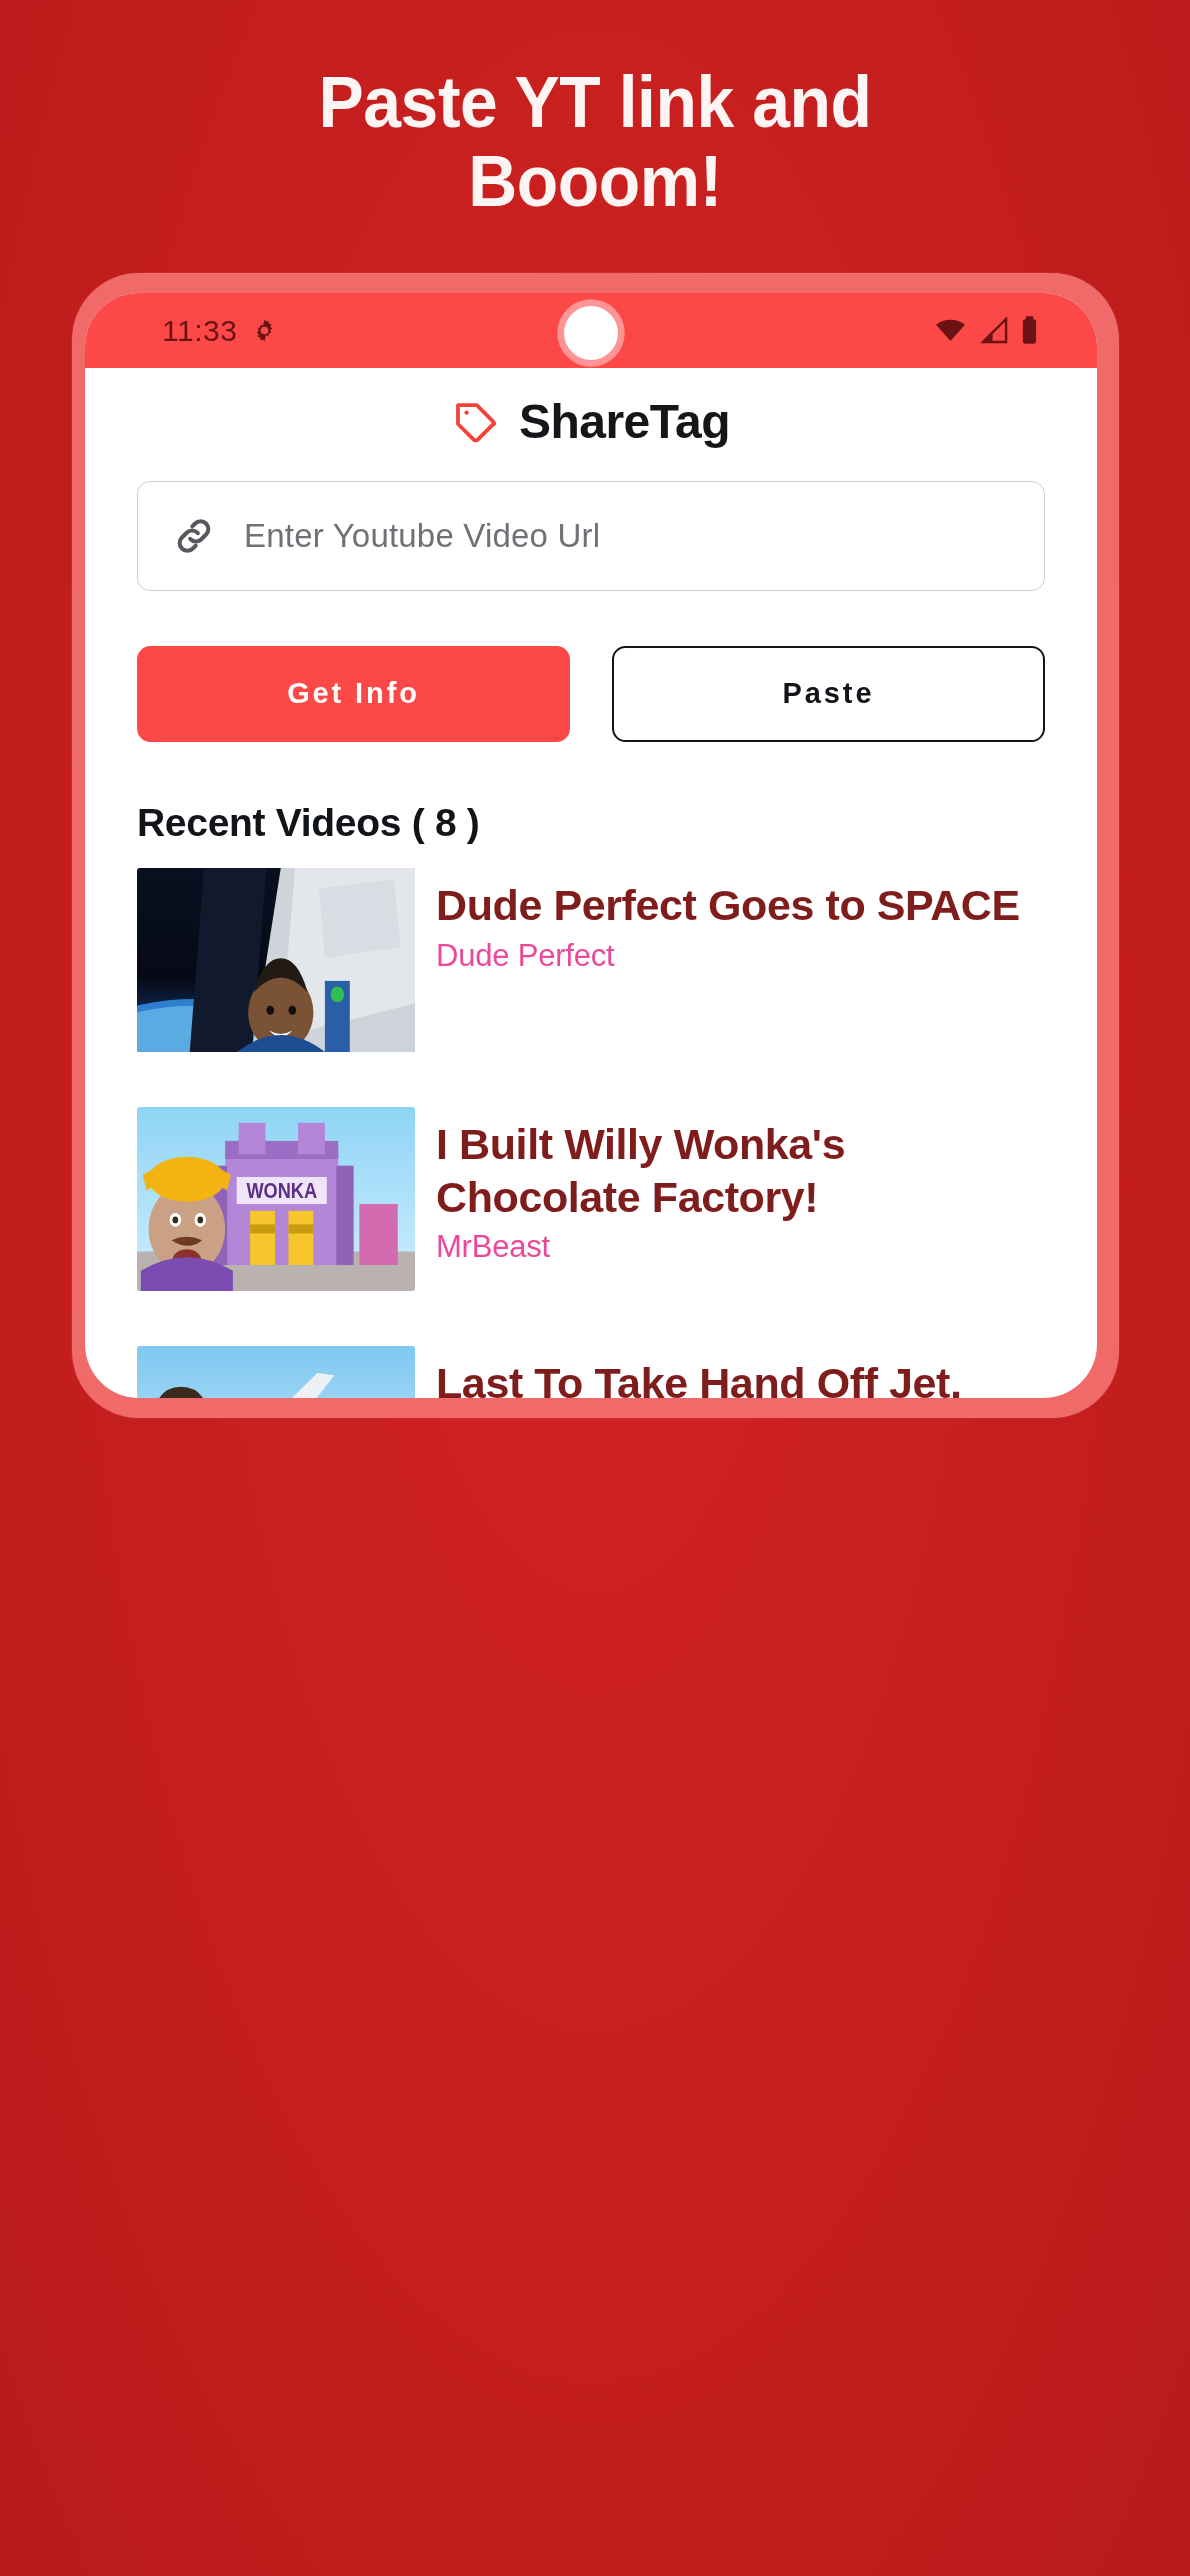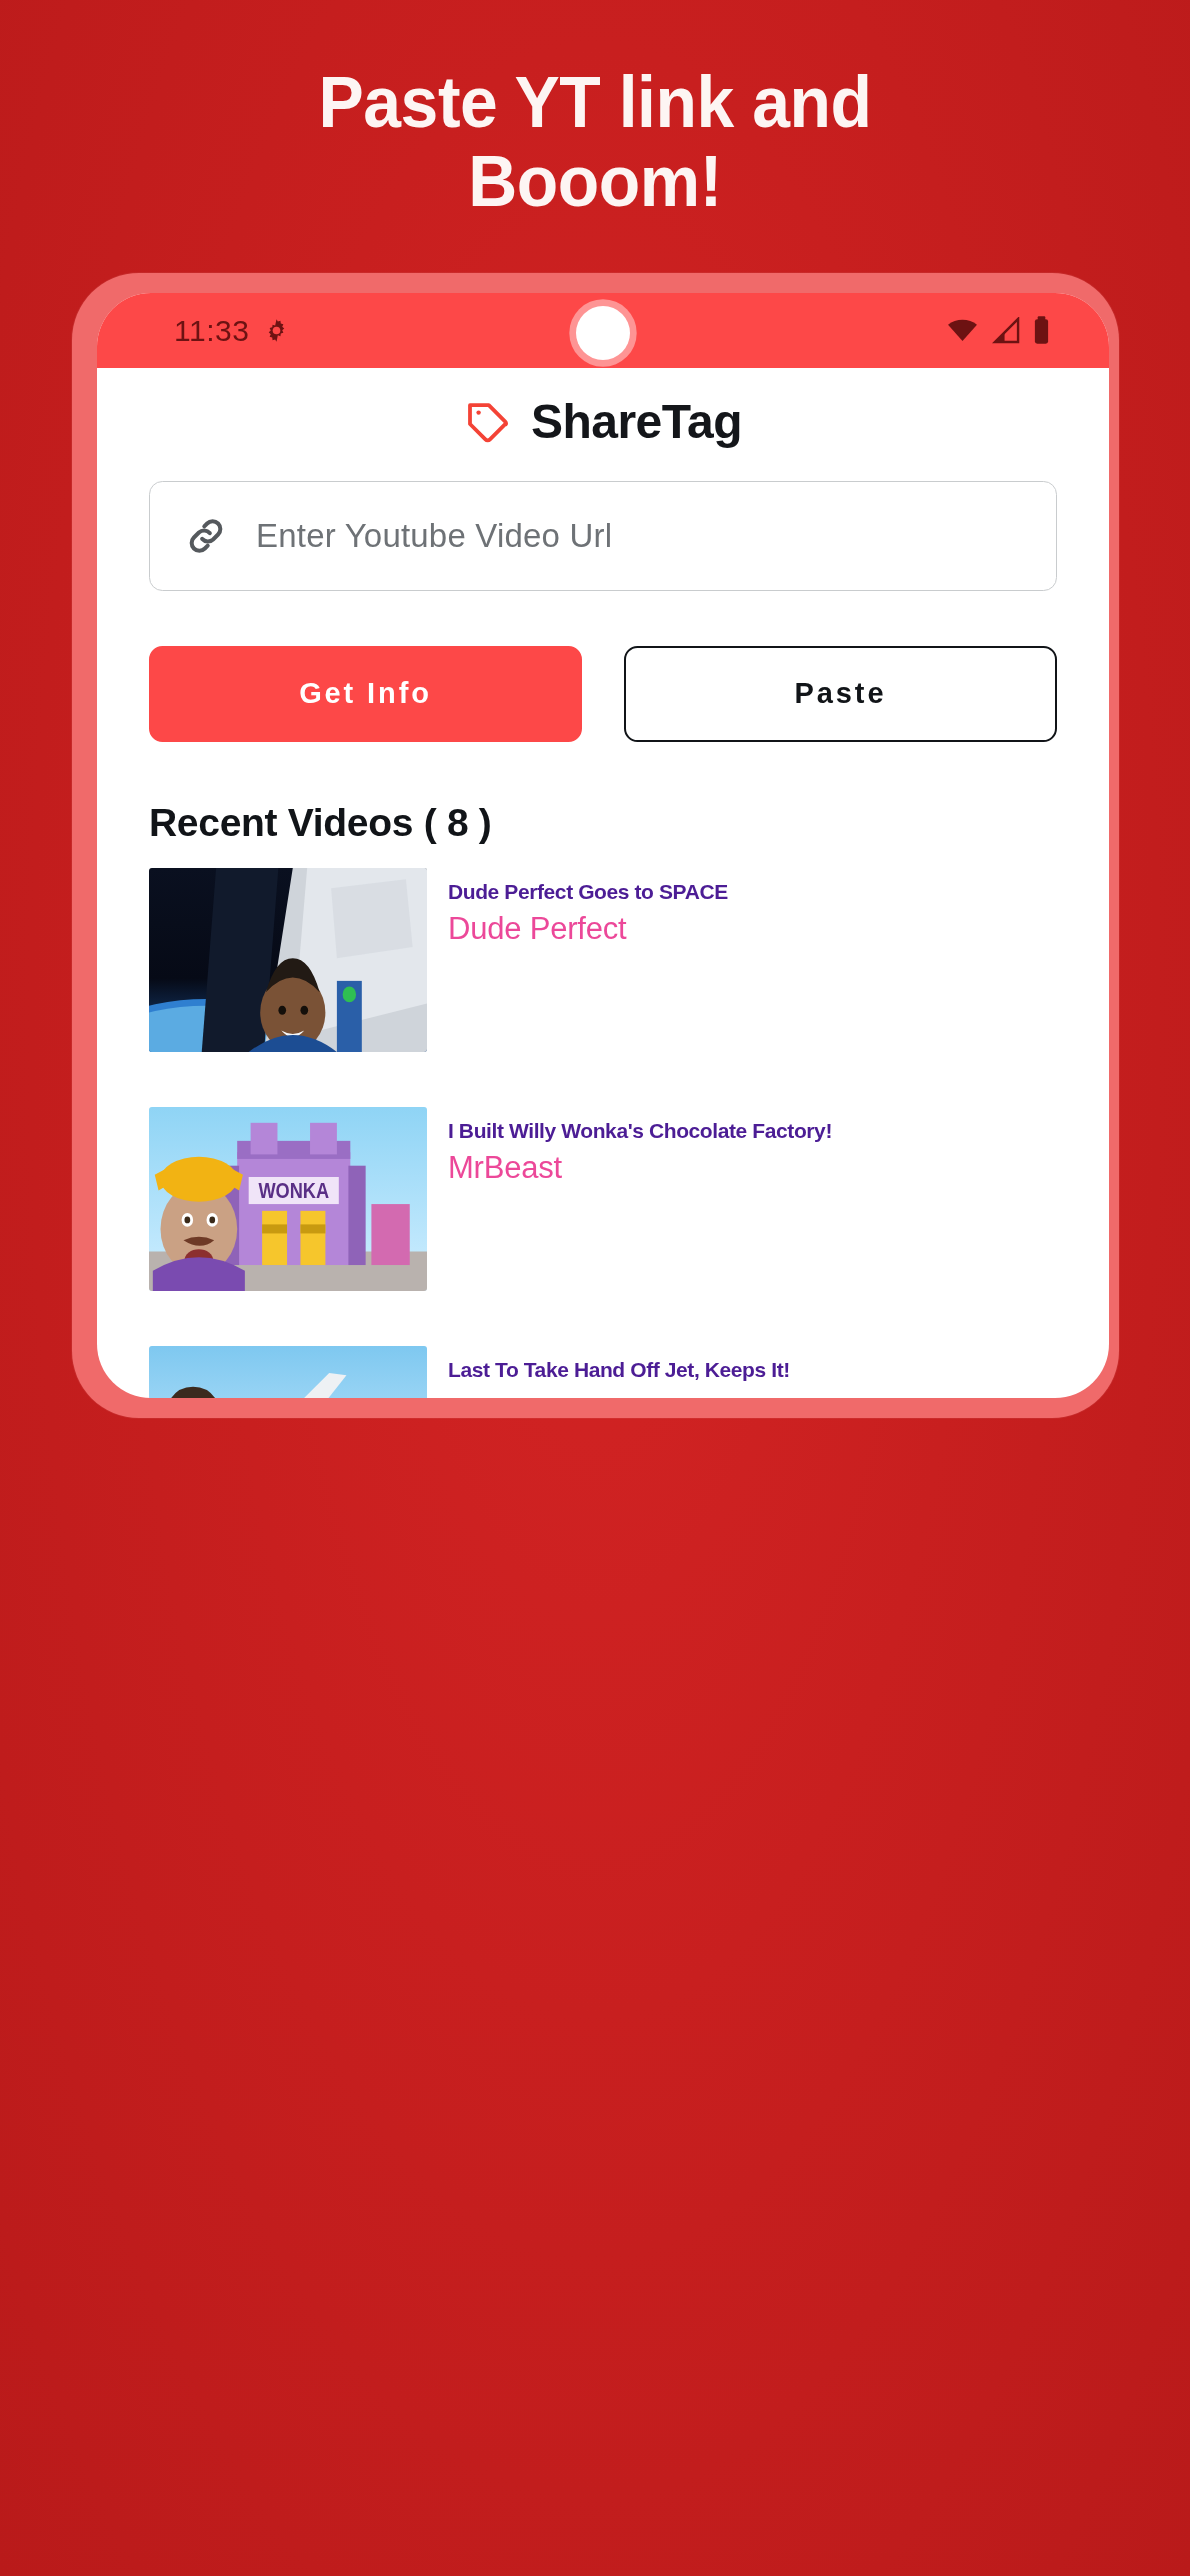--- a/index.html
+++ b/index.html
@@ -23,21 +23,21 @@
 
   
   .phone-outer{
     position:absolute; left:72px; top:273px;
     width:1047px; height:1145px;
     background:#f06a6a;
     border-radius:67px;
     box-shadow: 0 0 0 1px rgba(255,255,255,0.05);
   }
   .phone-screen{
-    position:absolute; left:25px; top:20px;
+    position:absolute; left:13px; top:20px;
     width:1012px; height:1105px;
     background:#ffffff;
     border-radius:54px;
     overflow:hidden;
   }
 
   
   .statusbar{
     position:relative; height:75px; width:100%;
     background:#fd4848;
@@ -112,21 +112,21 @@
   .vid-list{ padding:23px 52px 0 52px; }
   .vid-row{
     display:flex; gap:21px; height:178px; margin-bottom:61px;
   }
   .thumb{
     width:278px; height:184px; flex:none; border-radius:2.9px; overflow:hidden;
     position:relative;
   }
   .vid-text{ padding-top:11.5px; min-width:0; }
   .vid-title{
-    font-size:21px; font-weight:bold; color:#4c1d95; line-height:1.22;
+    font-size:43px; font-weight:bold; color:#7f1d1d; line-height:1.22;
     letter-spacing:-0.4px;
   }
   .vid-channel{
     font-size:31px; color:#ec4899; margin-top:5.8px; letter-spacing:-0.2px;
   }
   .thumb svg{ display:block; width:100%; height:100%; }
 </style>
 </head>
 <body>
 

